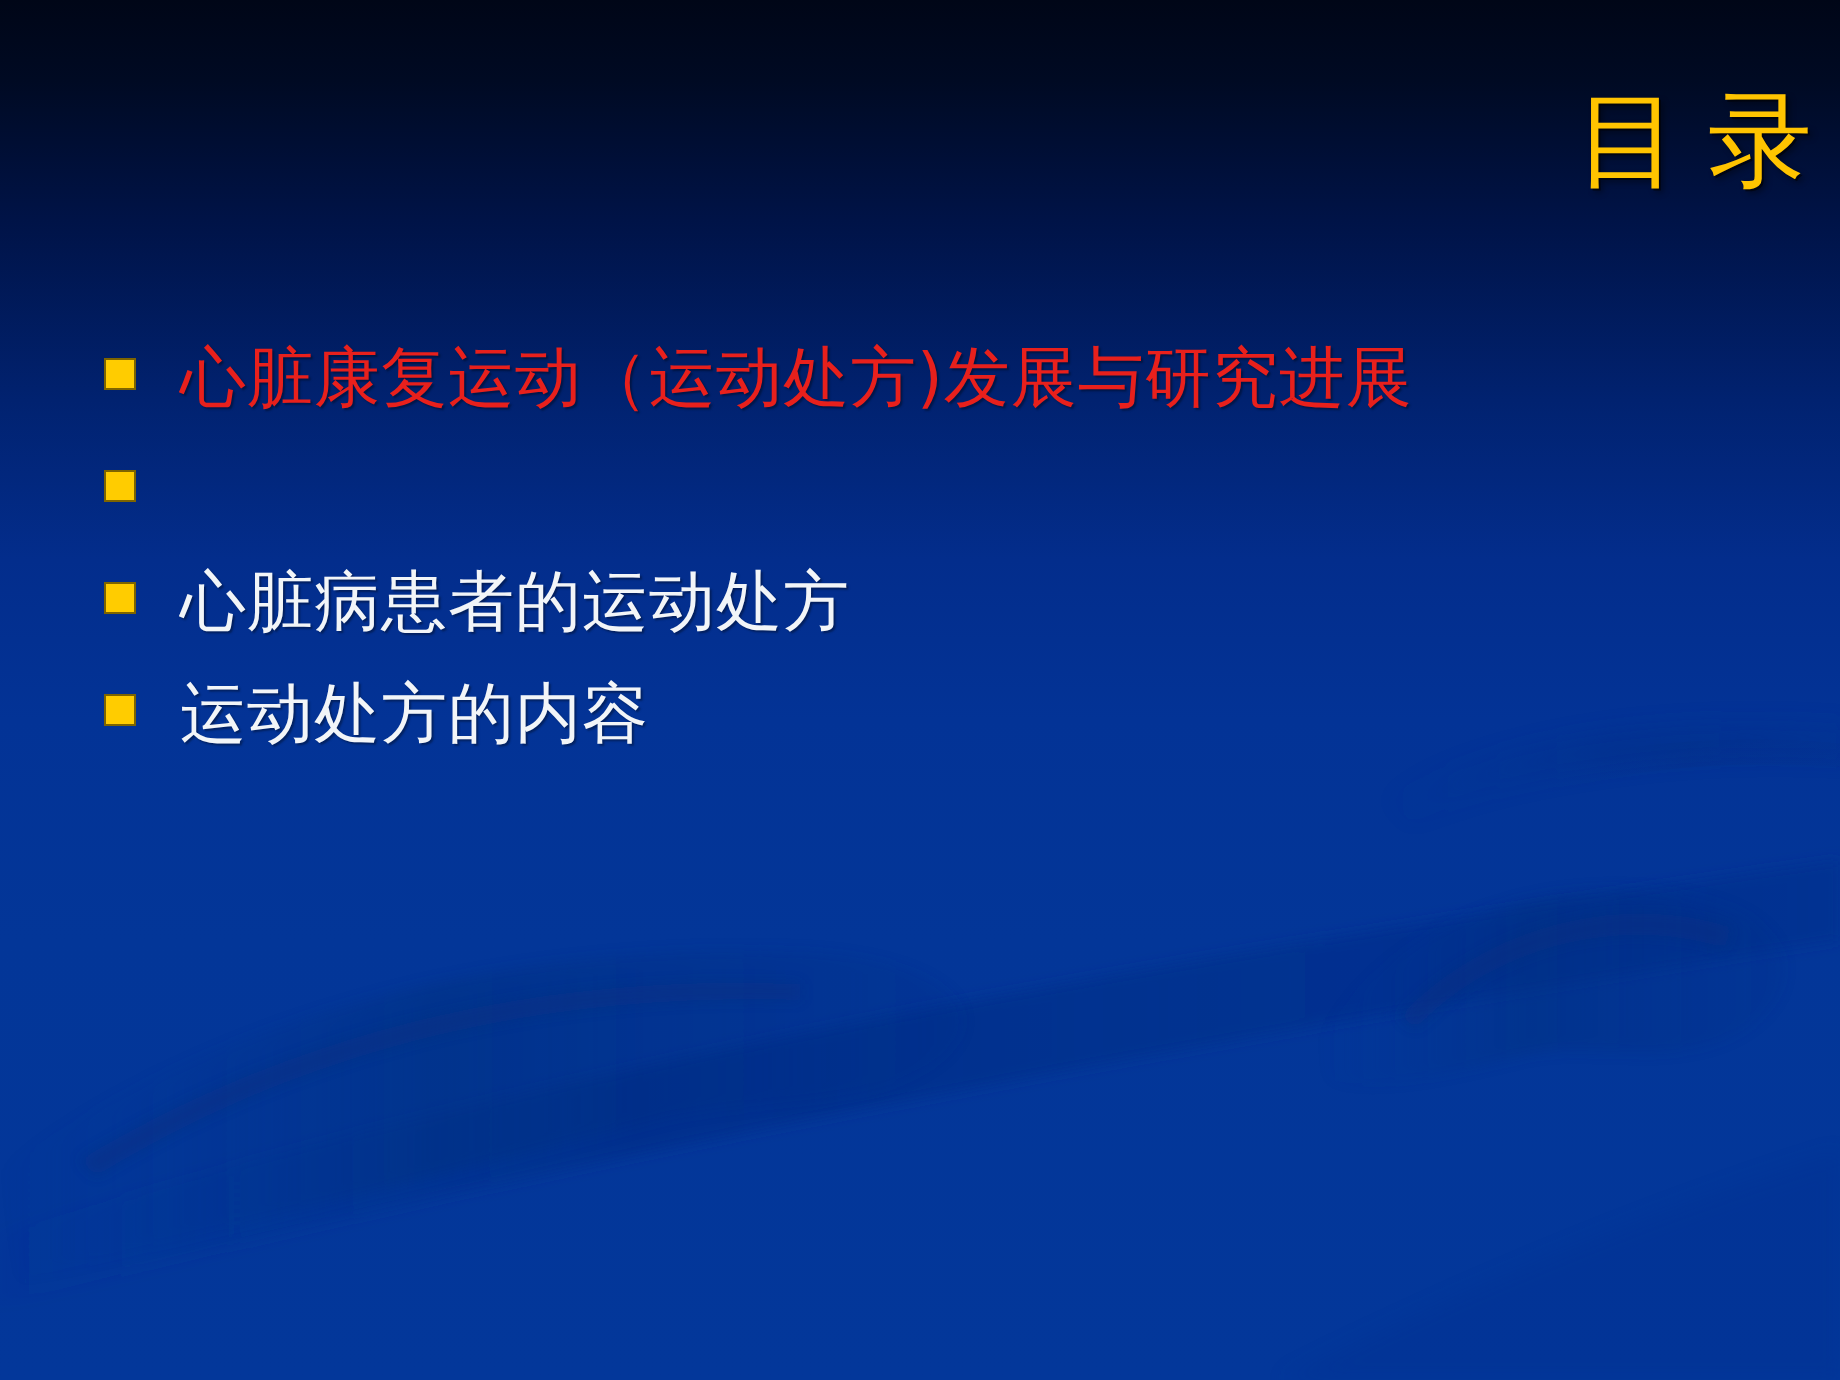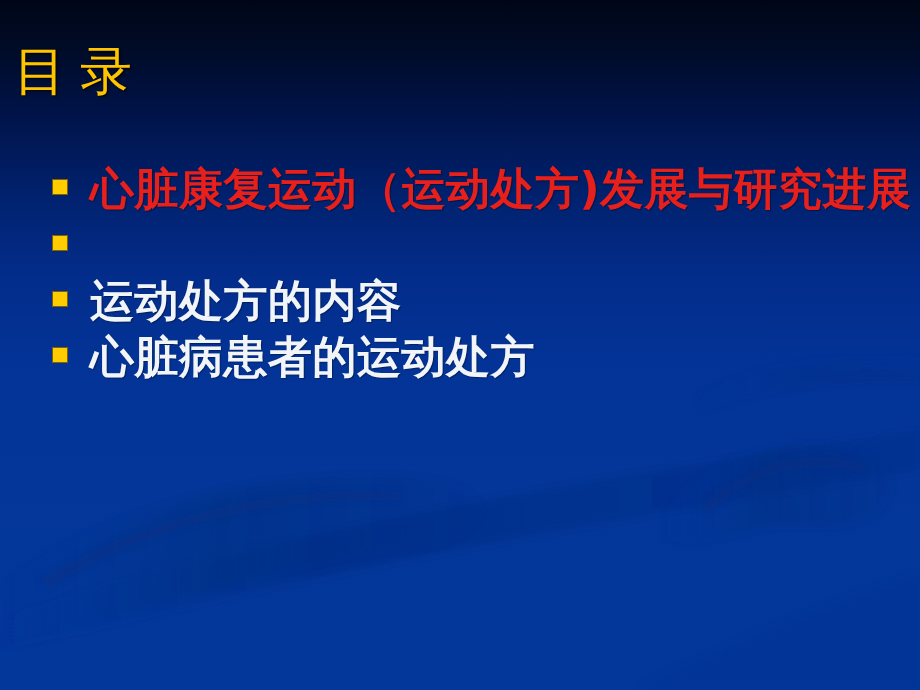--- a/index.html
+++ b/index.html
@@ -42,21 +42,21 @@
     width: 920px;
     height: 690px;
   }
 
   
   .title-row {
     position: absolute;
     top: 42px;
     left: 0;
     right: 0;
-    text-align: left;
+    text-align: right;
   }
   .slide-title {
     display: inline-block;
     color: #ffc400;
     font-size: 52px;
     line-height: 1.12;
     letter-spacing: 14px;
     
     text-indent: 14px;
     font-weight: 400;
@@ -83,25 +83,25 @@
     flex: 0 0 auto;
     width: 16px;
     height: 16px;
     margin-top: 13px;
     margin-right: 22px;
     background: #ffcc00;
     border: 1px solid #7d6400;
     box-sizing: border-box;
   }
   .bullet-text {
-    font-size: 44px;
+    font-size: 33px;
     line-height: 46px;
     white-space: nowrap;
     letter-spacing: 0.5px;
-    font-weight: 700;
+    font-weight: 400;
   }
   .bullet-text.accent {
     color: #e8201c;
     text-shadow: 1px 1px 1px rgba(0,0,0,0.35);
   }
   .bullet-text.plain {
     color: #f2f5f8;
     text-shadow: 1px 1px 1px rgba(0,0,0,0.35);
   }
 </style>
@@ -167,22 +167,22 @@
       <span class="bullet-marker"></span>
       <span class="bullet-text accent">心脏康复运动（运动处方)发展与研究进展</span>
     </div>
 
     <div class="bullet-item">
       <span class="bullet-marker"></span>
     </div>
 
     <div class="bullet-item">
       <span class="bullet-marker"></span>
-      <span class="bullet-text plain">运动处方的内容</span>
+      <span class="bullet-text plain">心脏病患者的运动处方</span>
     </div>
 
     <div class="bullet-item">
       <span class="bullet-marker"></span>
-      <span class="bullet-text plain">心脏病患者的运动处方</span>
+      <span class="bullet-text plain">运动处方的内容</span>
     </div>
 
   </div>
 </div>
 
 </body></html>

